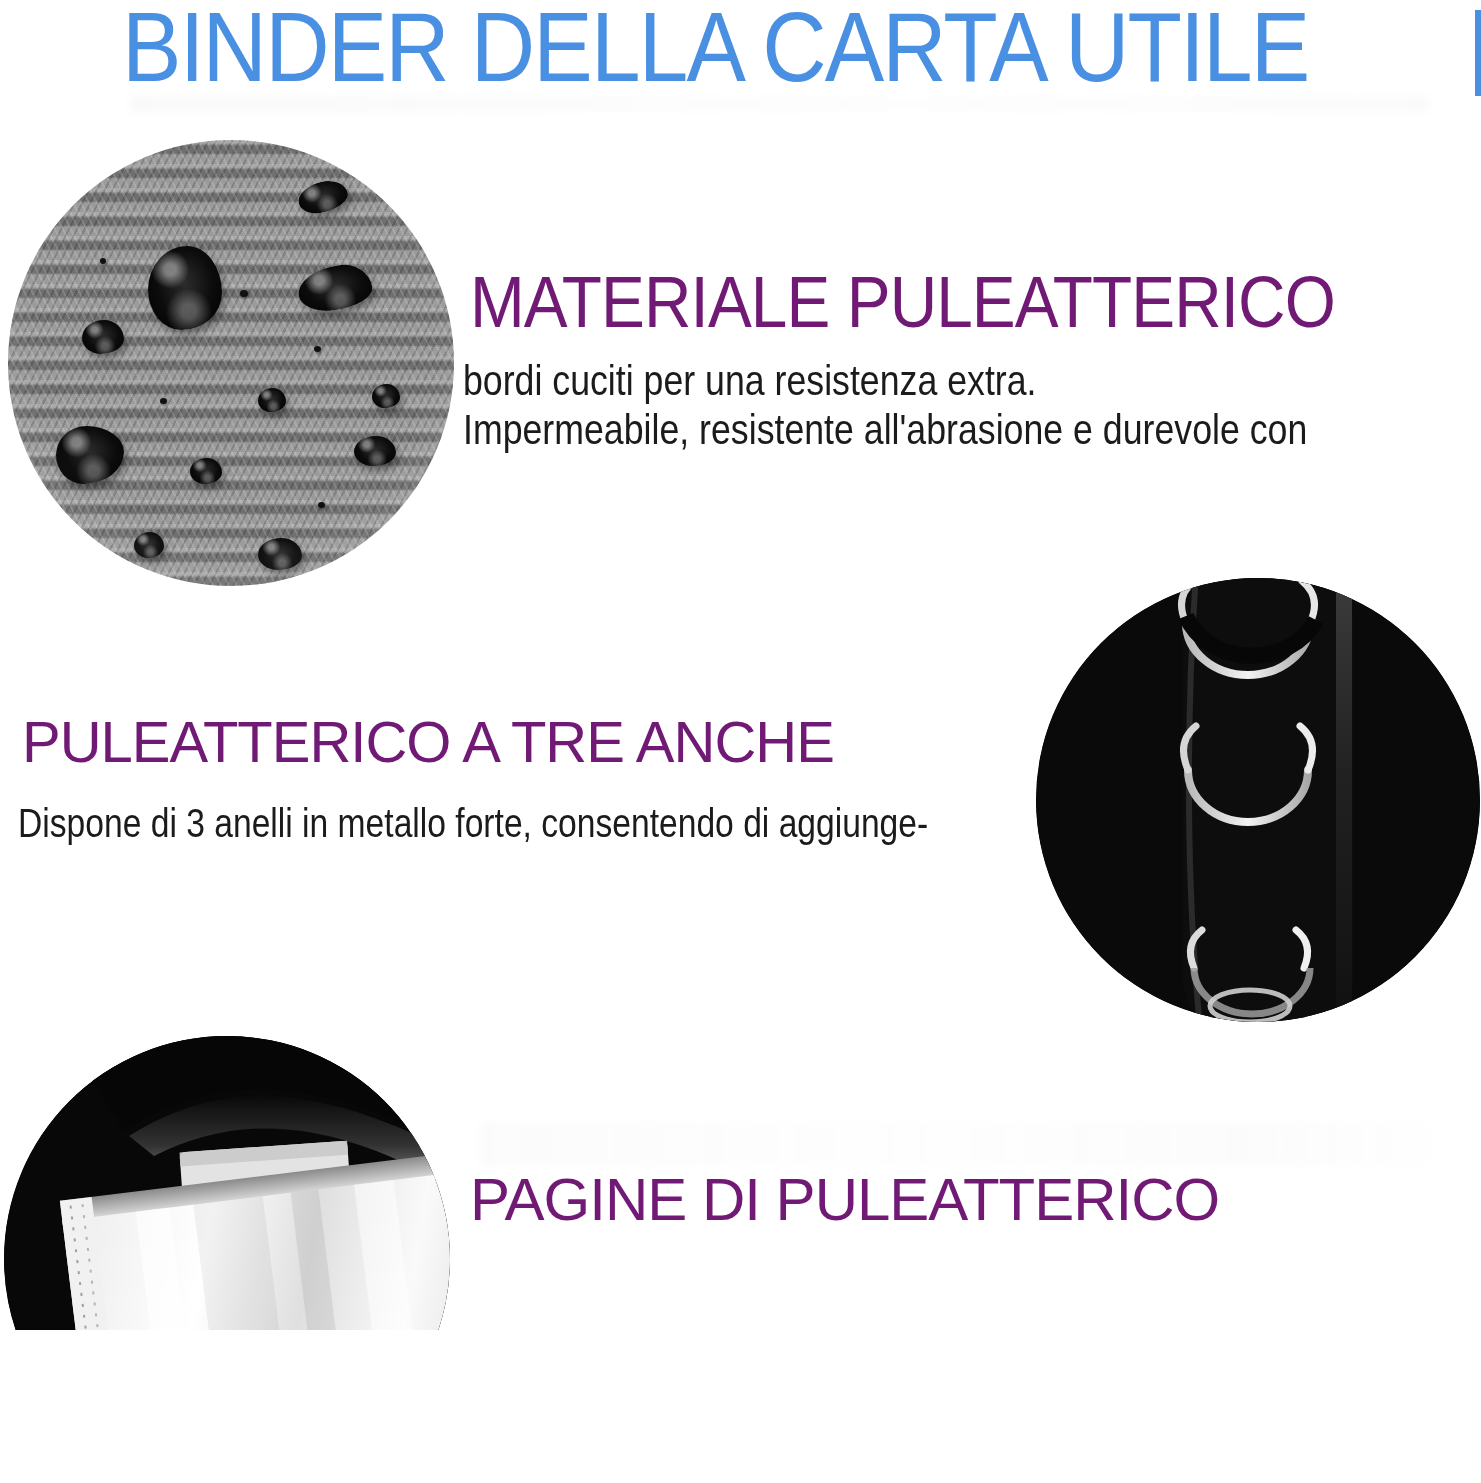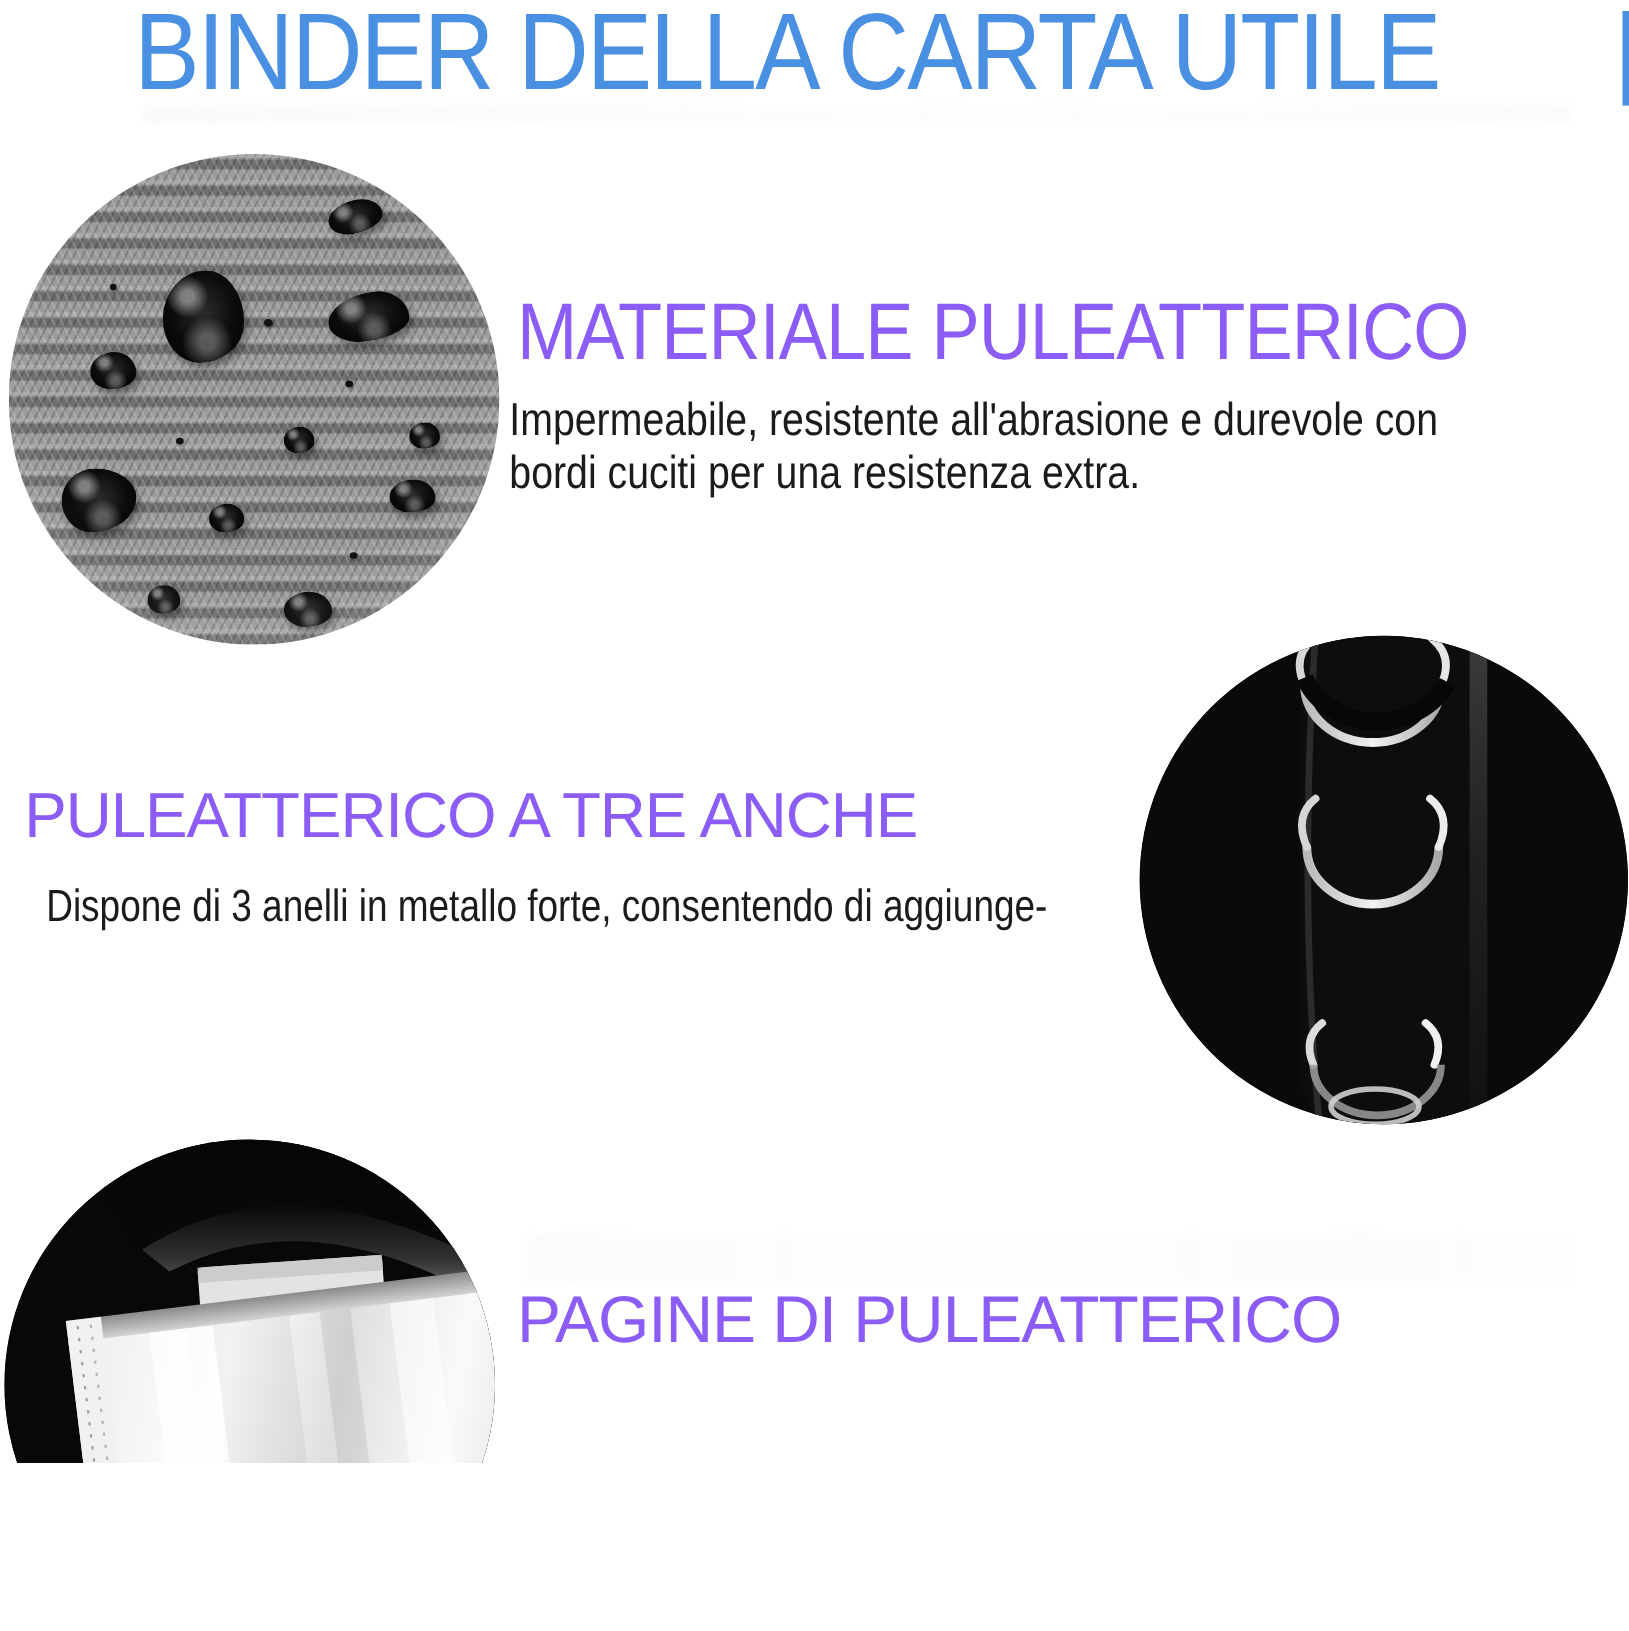--- a/index.html
+++ b/index.html
@@ -21,32 +21,32 @@
   
   .title{
     position:absolute;left:122px;top:-8px;
     font-size:99px;line-height:110px;font-weight:400;
     letter-spacing:-2px;color:#4a90e2;white-space:nowrap;
   }
   .title-fragment{
     position:absolute;right:0;top:10px;width:6px;height:86px;
     background:#4a90e2;
   }
-  h2{margin:0;font-weight:400;color:#8b5cf6;}
+  h2{margin:0;font-weight:400;color:#701a75;}
   .h-lg{font-size:73px;line-height:80px;letter-spacing:-1px;}
   .h-md{font-size:58px;line-height:64px;letter-spacing:-1px;}
   .h-md2{font-size:60px;line-height:64px;letter-spacing:-1px;}
   .body-text{font-size:42px;line-height:49px;color:#1b1b1b;}
   .body-text .line{display:block;}
 
   .sec{position:absolute;}
   .sec1-h{left:470px;top:262px;}
   .sec1-b{left:463px;top:356px;}
   .sec2-h{left:22px;top:710px;}
-  .sec2-b{left:18px;top:800px;line-height:47px;font-size:41px;margin-left:24px;}
+  .sec2-b{left:18px;top:800px;line-height:47px;font-size:41px;}
   .sec3-h{left:470px;top:1168px;}
   .sec3-b{left:455px;top:1295px;line-height:52px;}
 
   .ghost{position:absolute;filter:blur(3px);opacity:0.5;pointer-events:none;}
   .ghost1{left:130px;top:96px;width:1300px;height:16px;
     background:linear-gradient(90deg,rgba(150,150,150,0.10),rgba(150,150,150,0.03) 60%,rgba(150,150,150,0.08));}
   .ghost2{left:480px;top:1122px;width:950px;height:44px;
     background:linear-gradient(90deg,rgba(160,160,160,0.08),rgba(160,160,160,0.02) 45%,rgba(160,160,160,0.07) 80%,rgba(160,160,160,0.02));}
 
   
@@ -110,22 +110,22 @@
     <div class="speck" style="left:152px;top:258px;width:7px;height:6px;"></div>
     <div class="speck" style="left:92px;top:118px;width:6px;height:6px;"></div>
     <div class="speck" style="left:310px;top:362px;width:7px;height:6px;"></div>
     <div class="carbon-vignette"></div>
   </div>
 
   <h2 class="sec sec1-h h-lg">
     <span class="cond cx90">MATERIALE PULEATTERICO</span>
   </h2>
   <div class="sec sec1-b body-text">
+    <span class="line"><span class="cond cx85">bordi cuciti per una resistenza extra.</span></span>
     <span class="line"><span class="cond cx85">Impermeabile, resistente all'abrasione e durevole con</span></span>
-    <span class="line"><span class="cond cx85">bordi cuciti per una resistenza extra.</span></span>
   </div>
 
   <h2 class="sec sec2-h h-md">
     <span class="cond cx100">PULEATTERICO A TRE ANCHE</span>
   </h2>
   <div class="sec sec2-b body-text" style="font-size:41px;line-height:47px;">
     <span class="line"><span class="cond cx82">Dispone di 3 anelli in metallo forte, consentendo di aggiunge-</span></span>
   </div>
 
   <div class="circle circle2">

